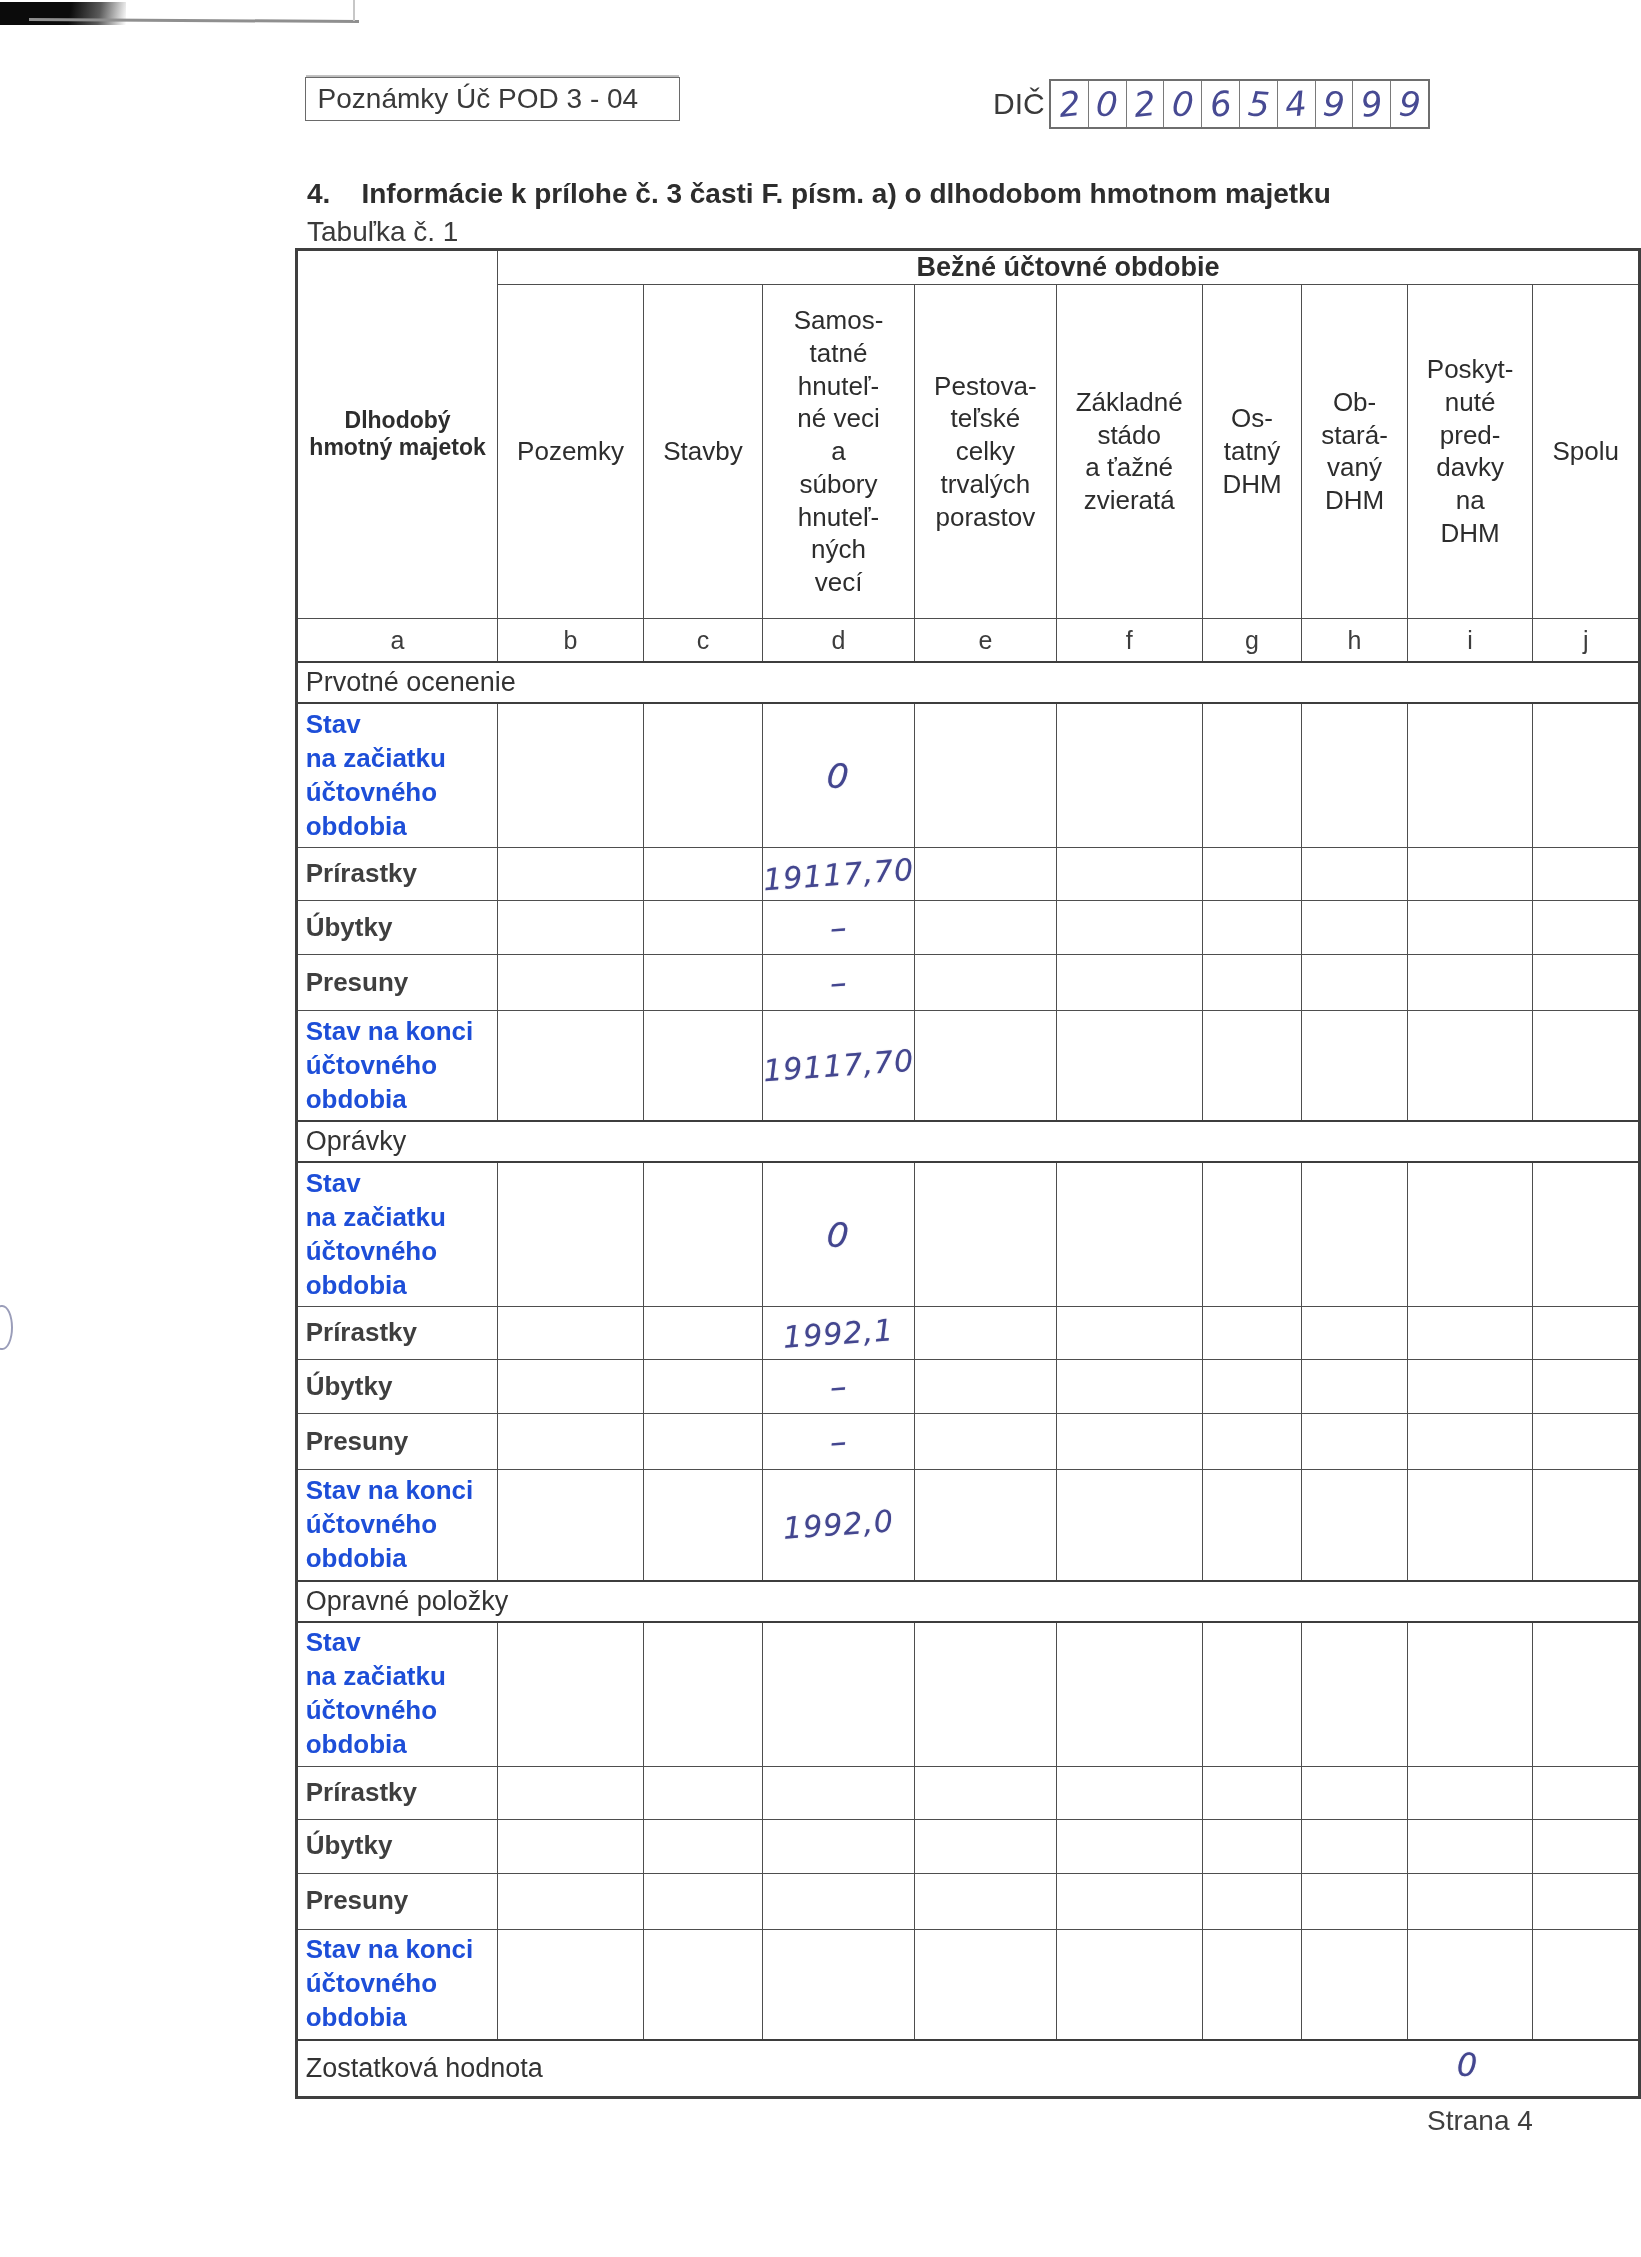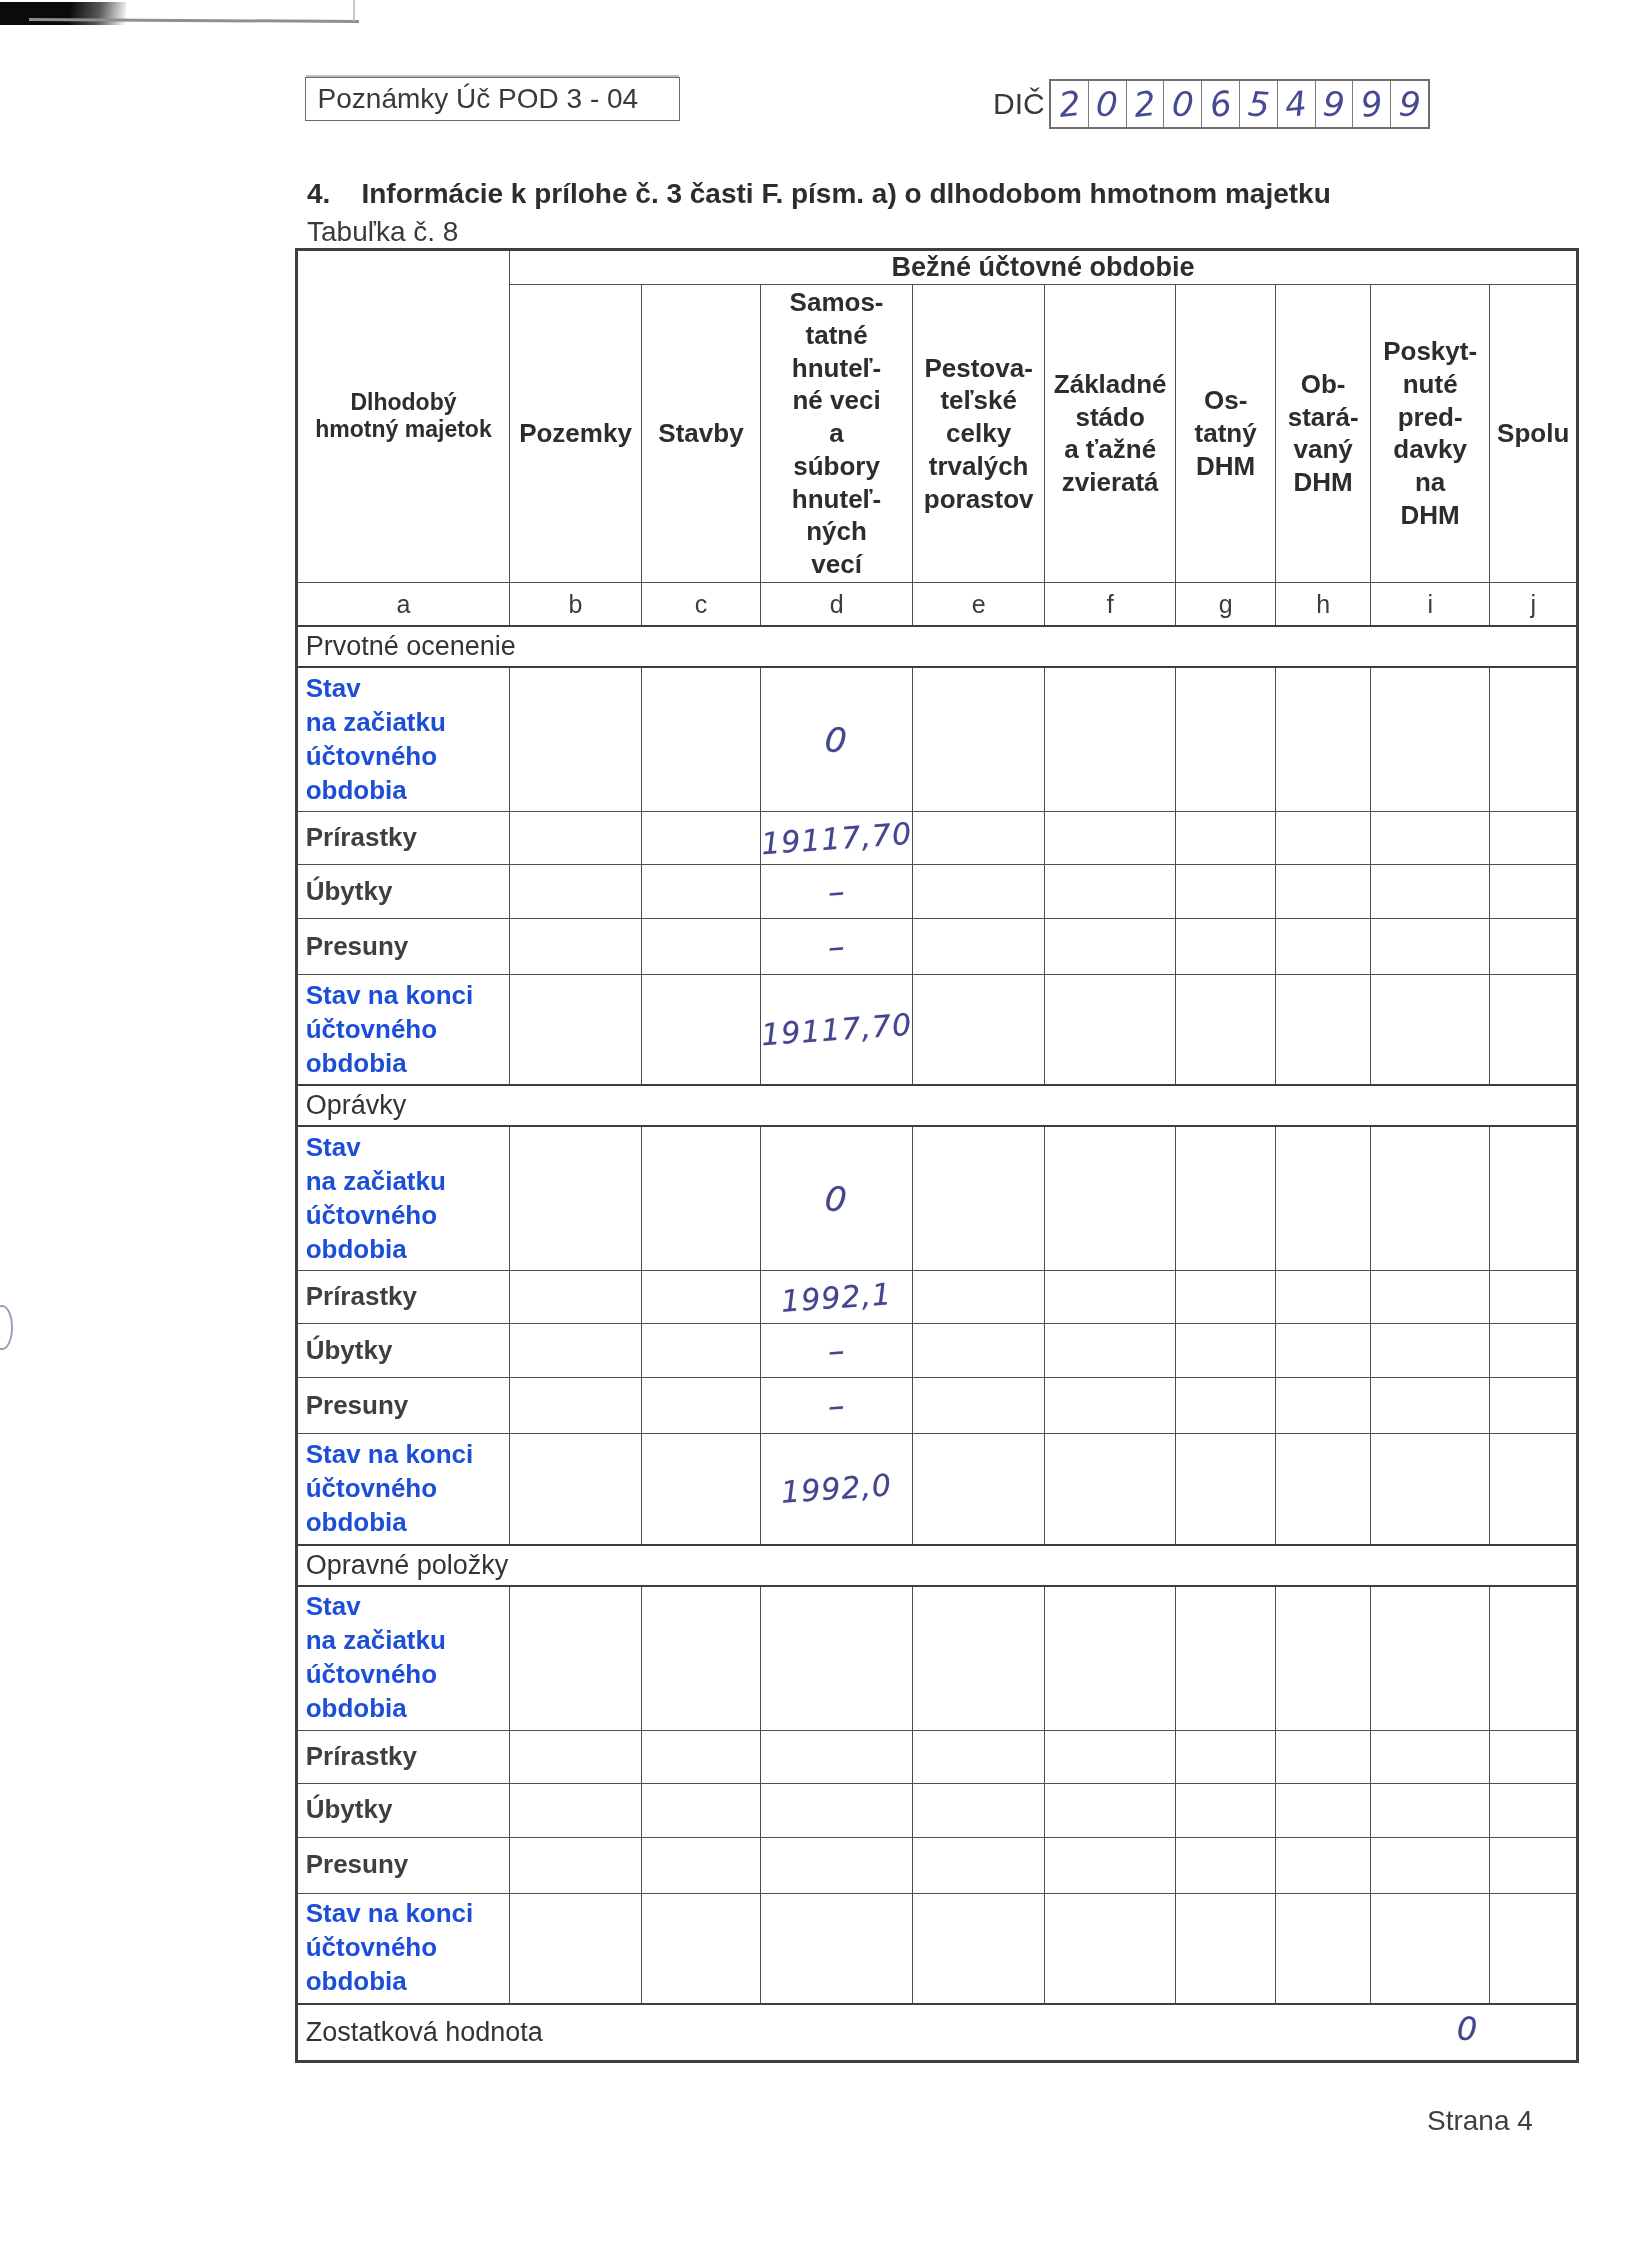--- a/index.html
+++ b/index.html
@@ -30,21 +30,21 @@
   .doc-title{position:absolute;left:307px;top:178px;font-size:28px;font-weight:700;color:#2d2d2d;white-space:pre-wrap;}
   .doc-subtitle{position:absolute;left:307px;top:216px;font-size:28px;color:#3a3a3a;}
   .page-number{position:absolute;left:1427px;top:2105px;font-size:28px;color:#3f3f3f;}
   
   table.main{position:absolute;left:295px;top:248px;border-collapse:collapse;table-layout:fixed;
     border:3.9px solid #3f3f3f;}
   td{border:1.9px solid #4e4e4e;padding:0;vertical-align:middle;font-size:26px;color:#333;overflow:hidden;}
   tr.r-period{height:35px;}
   td.period{font-weight:700;font-size:27px;text-align:center;color:#2d2d2d;}
   tr.r-colheads{height:290px;}
-  td.colhead{font-weight:700;text-align:center;white-space:pre-line;line-height:1.26;color:#2d2d2d;padding:1px;}
+  td.colhead{font-weight:400;text-align:center;white-space:pre-line;line-height:1.26;color:#2d2d2d;padding:19px;}
   td.a-head{font-weight:700;text-align:center;white-space:pre-line;font-size:23px;color:#2d2d2d;}
   tr.r-letters{height:44px;}
   td.letter{text-align:center;font-size:25px;color:#3d3d3d;font-weight:400;}
   td.band{border-top:2.9px solid #3d3d3d;border-bottom:2.9px solid #3d3d3d;text-align:left;
     padding:3.9px 7.7px;font-size:27px;color:#333;font-weight:400;}
   tr.band-row{height:41px;}
   td.lab{text-align:left;padding:3.9px 7.7px;white-space:pre-line;line-height:1.3;color:#3f3f3f;font-weight:700;}
   td.lab.bold{font-weight:700;color:#1d4ed8;}
   tr.h1{height:135px;} tr.h2{height:53px;} tr.h3{height:54px;} tr.h4{height:56px;} tr.h5{height:104px;}
   td.c{background:transparent;}
@@ -97,21 +97,21 @@
     </div>
   <div class="dic-cell">
       <span>9</span>
     </div>
   <div class="dic-cell">
       <span>9</span>
     </div>
 </div>
 
 <div class="doc-title">4.    Informácie k prílohe č. 3 časti F. písm. a) o dlhodobom hmotnom majetku</div>
-<div class="doc-subtitle">Tabuľka č. 8</div>
+<div class="doc-subtitle">Tabuľka č. 1</div>
 
 <table class="main">
   <colgroup>
     <col style="width:213px">
       <col style="width:132px">
       <col style="width:119px">
       <col style="width:113px">
     <col style="width:132px">
       <col style="width:131px">
       <col style="width:100px">

